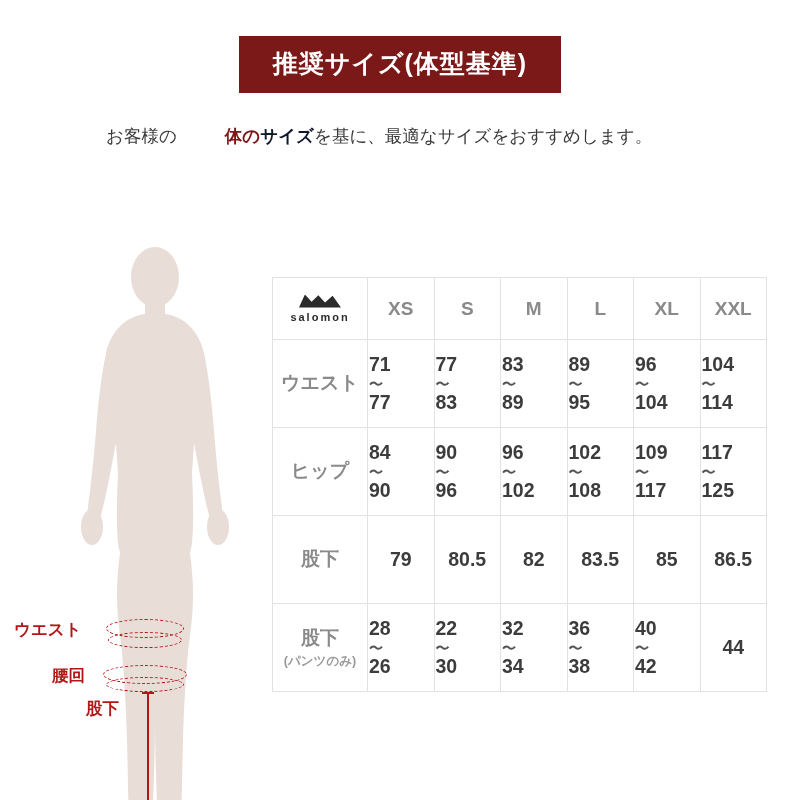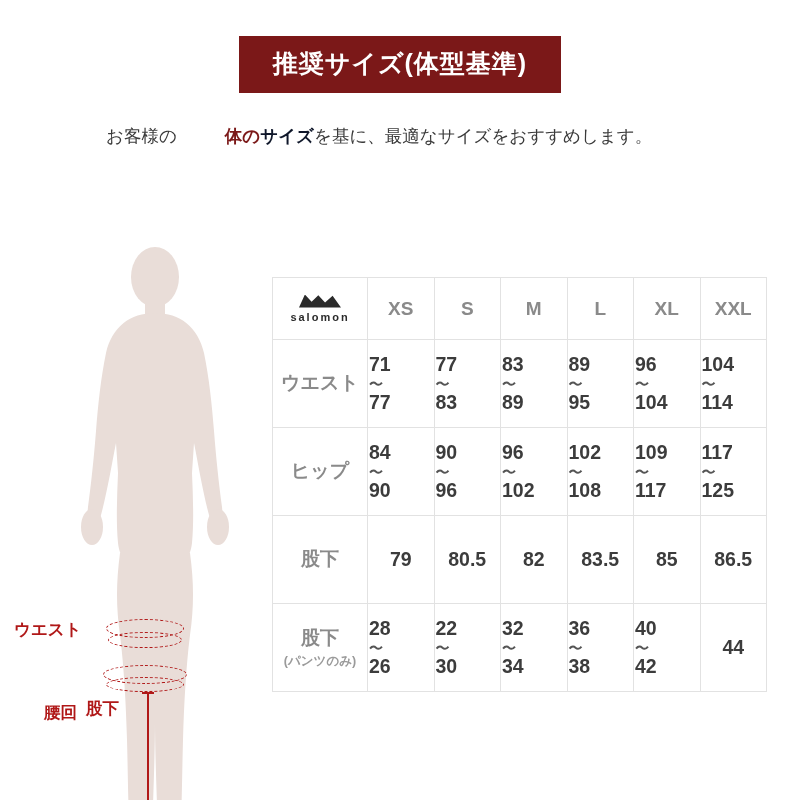--- a/index.html
+++ b/index.html
@@ -60,21 +60,21 @@
 
   
   .meas-label {
     position: absolute;
     color: #b01818;
     font-weight: bold;
     font-size: 16.5px;
     white-space: nowrap;
   }
   .lbl-waist { left: 14px; top: 404px; }
-  .lbl-hip   { left: 44px; top: 450px; margin-top: 37px; }
+  .lbl-hip   { left: 52px; top: 450px; }
   .lbl-inseam{ left: 86px; top: 483px; }
 
   
   .ellipse {
     position: absolute;
     border: 1.6px dashed #b01818;
     border-radius: 50%;
     background: transparent;
   }
   .ell-waist { left: 106px; top: 404px; width: 78px; height: 19px; }

